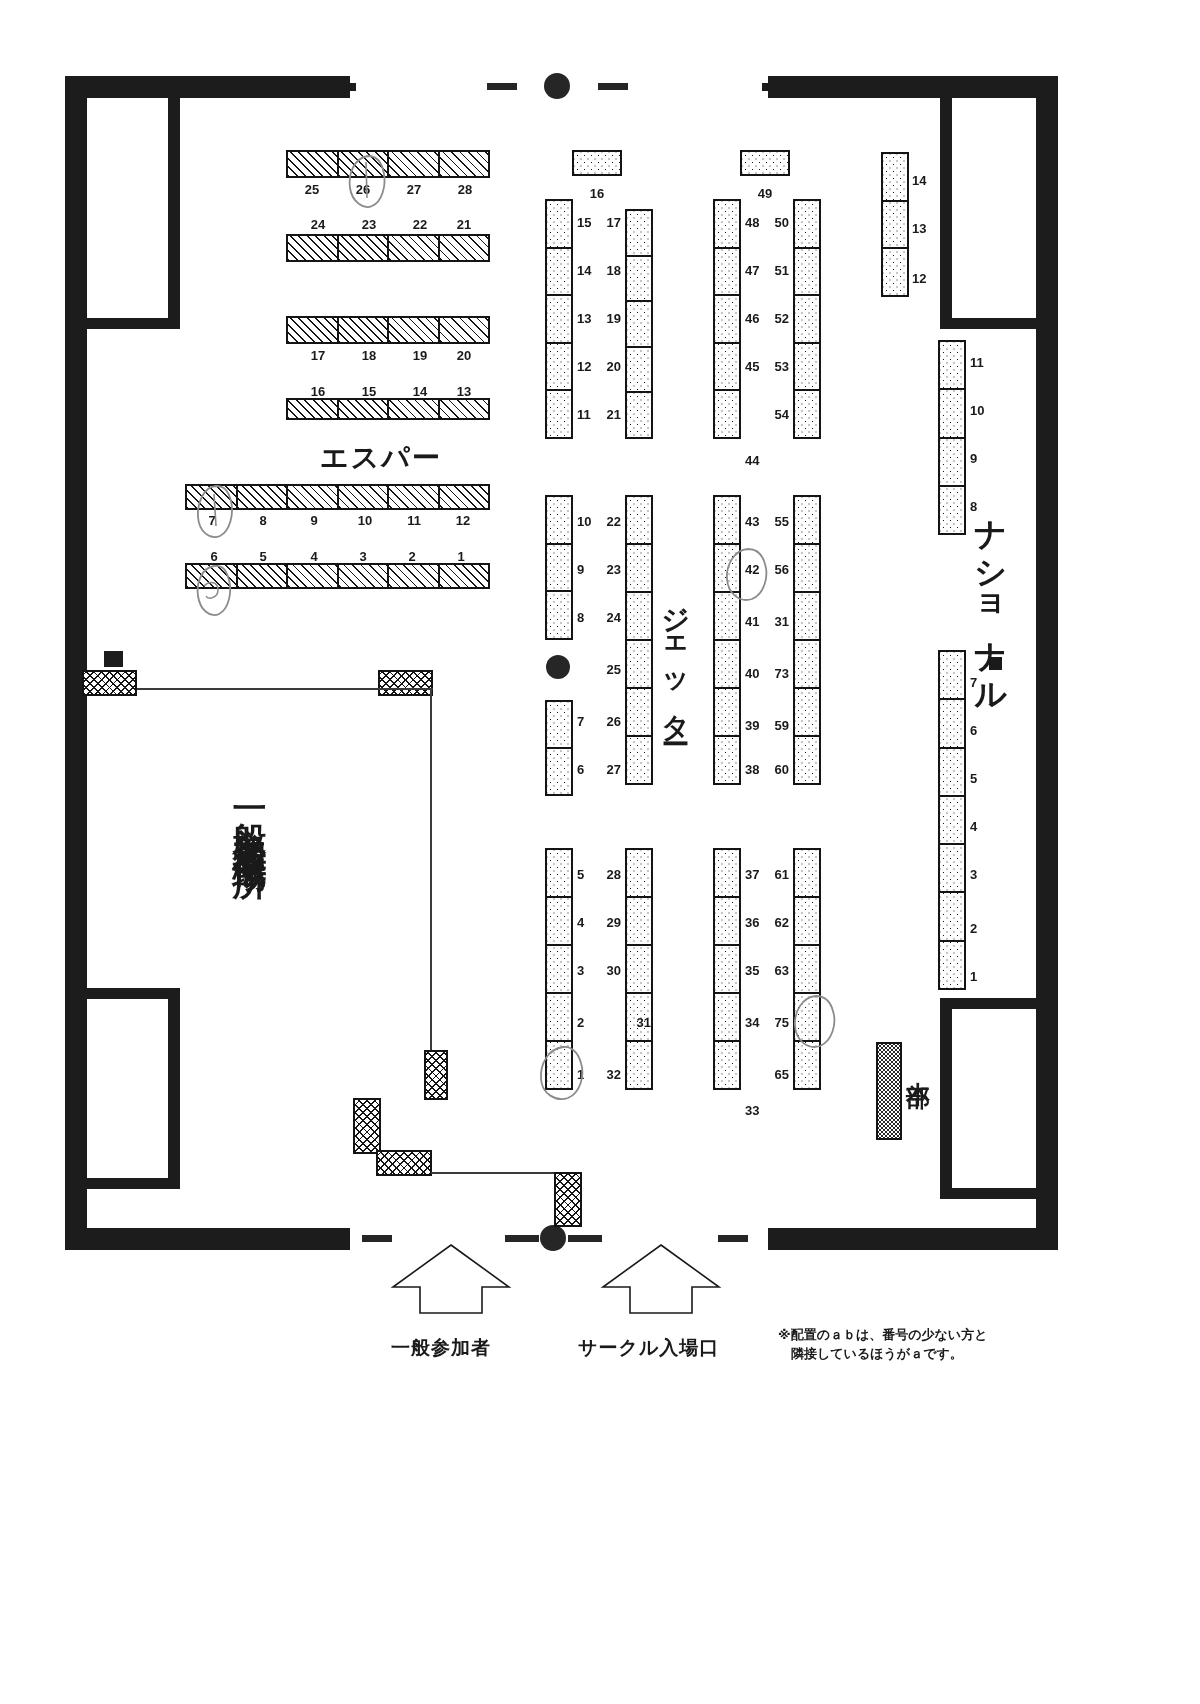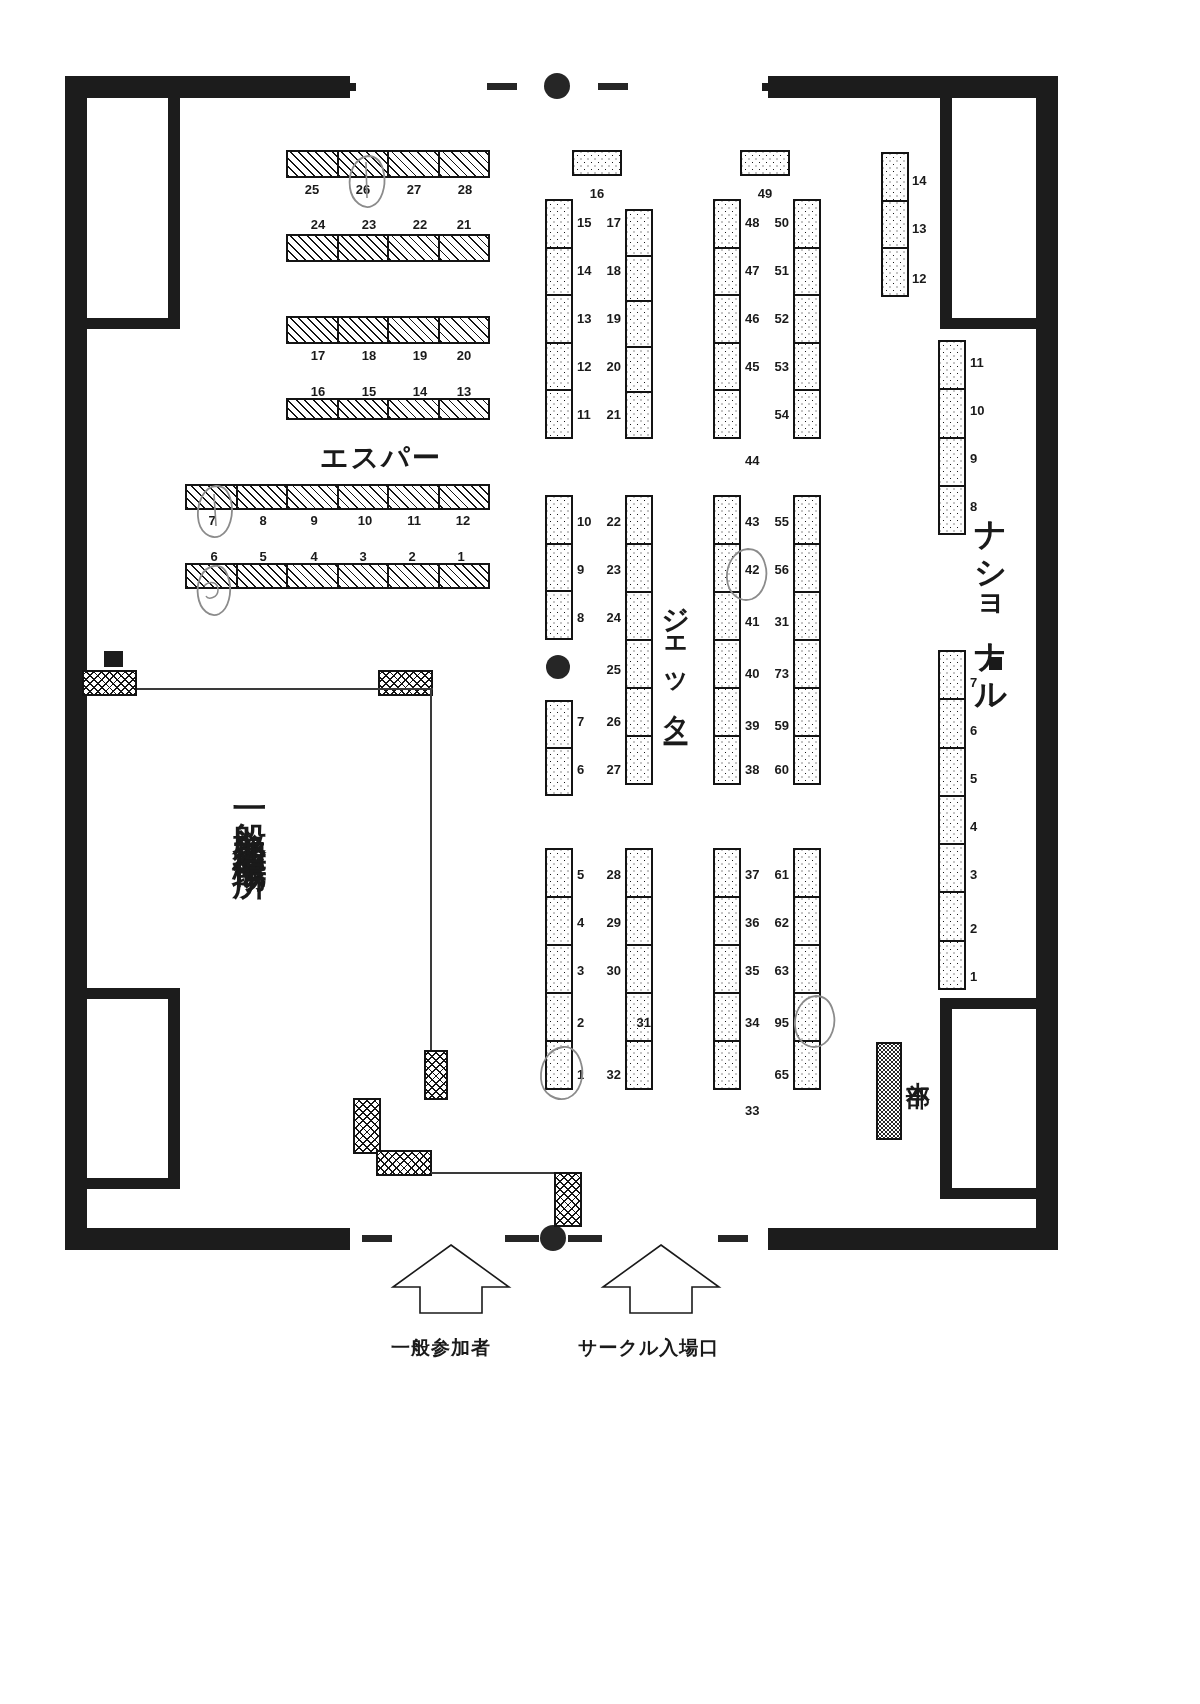--- a/index.html
+++ b/index.html
@@ -519,21 +519,21 @@
   <div class="dot-col" style="left:793px; top:848px; width:28px; height:242px;">
     <div class="dot-cell"></div>
     <div class="dot-cell"></div>
     <div class="dot-cell"></div>
     <div class="dot-cell"></div>
     <div class="dot-cell"></div>
   </div>
   <div class="num r" style="left:789px; top:868px;">61</div>
   <div class="num r" style="left:789px; top:916px;">62</div>
   <div class="num r" style="left:789px; top:964px;text-align:right;">63</div>
-  <div class="num r" style="left:789px; top:1016px;">95</div>
+  <div class="num r" style="left:789px; top:1016px;">75</div>
   <div class="num r" style="left:789px; top:1068px;">65</div>
 
   <div class="pencil" style="left:786px; top:992px;">
     <svg width="60" height="62" viewBox="0 0 60 62">
       <path d="M30 4 C16 5, 8 20, 9 34 C10 49, 22 58, 34 54 C46 49, 51 32, 47 19 C44 8, 38 4, 30 4 Z" fill="none" stroke="#8b8b8b" stroke-width="1.8"></path>
     </svg>
   </div>
 
   <div class="dot-col" style="left:881px; top:152px; width:28px; height:145px;">
     <div class="dot-cell"></div>
@@ -601,14 +601,16 @@
   </div>
   <div class="arrow" style="left:600px; top:1243px;">
     <svg width="122" height="72" viewBox="0 0 122 72">
       <path d="M61 2 L119 44 L92 44 L92 70 L30 70 L30 44 L3 44 Z" fill="#ffffff" stroke="#1a1a1a" stroke-width="1.6" stroke-linejoin="miter"></path>
     </svg>
   </div>
 
   <div class="jp-small" style="left:391px; top:1335px;">一般参加者</div>
   <div class="jp-small" style="left:578px; top:1335px;">サークル入場口</div>
 
+  <div class="footnote" style="left:778px; top:1326px; width:290px;">※配置のａｂは、番号の少ない方と
+　隣接しているほうがａです。</div>
 
 </div>
 
 </body></html>

